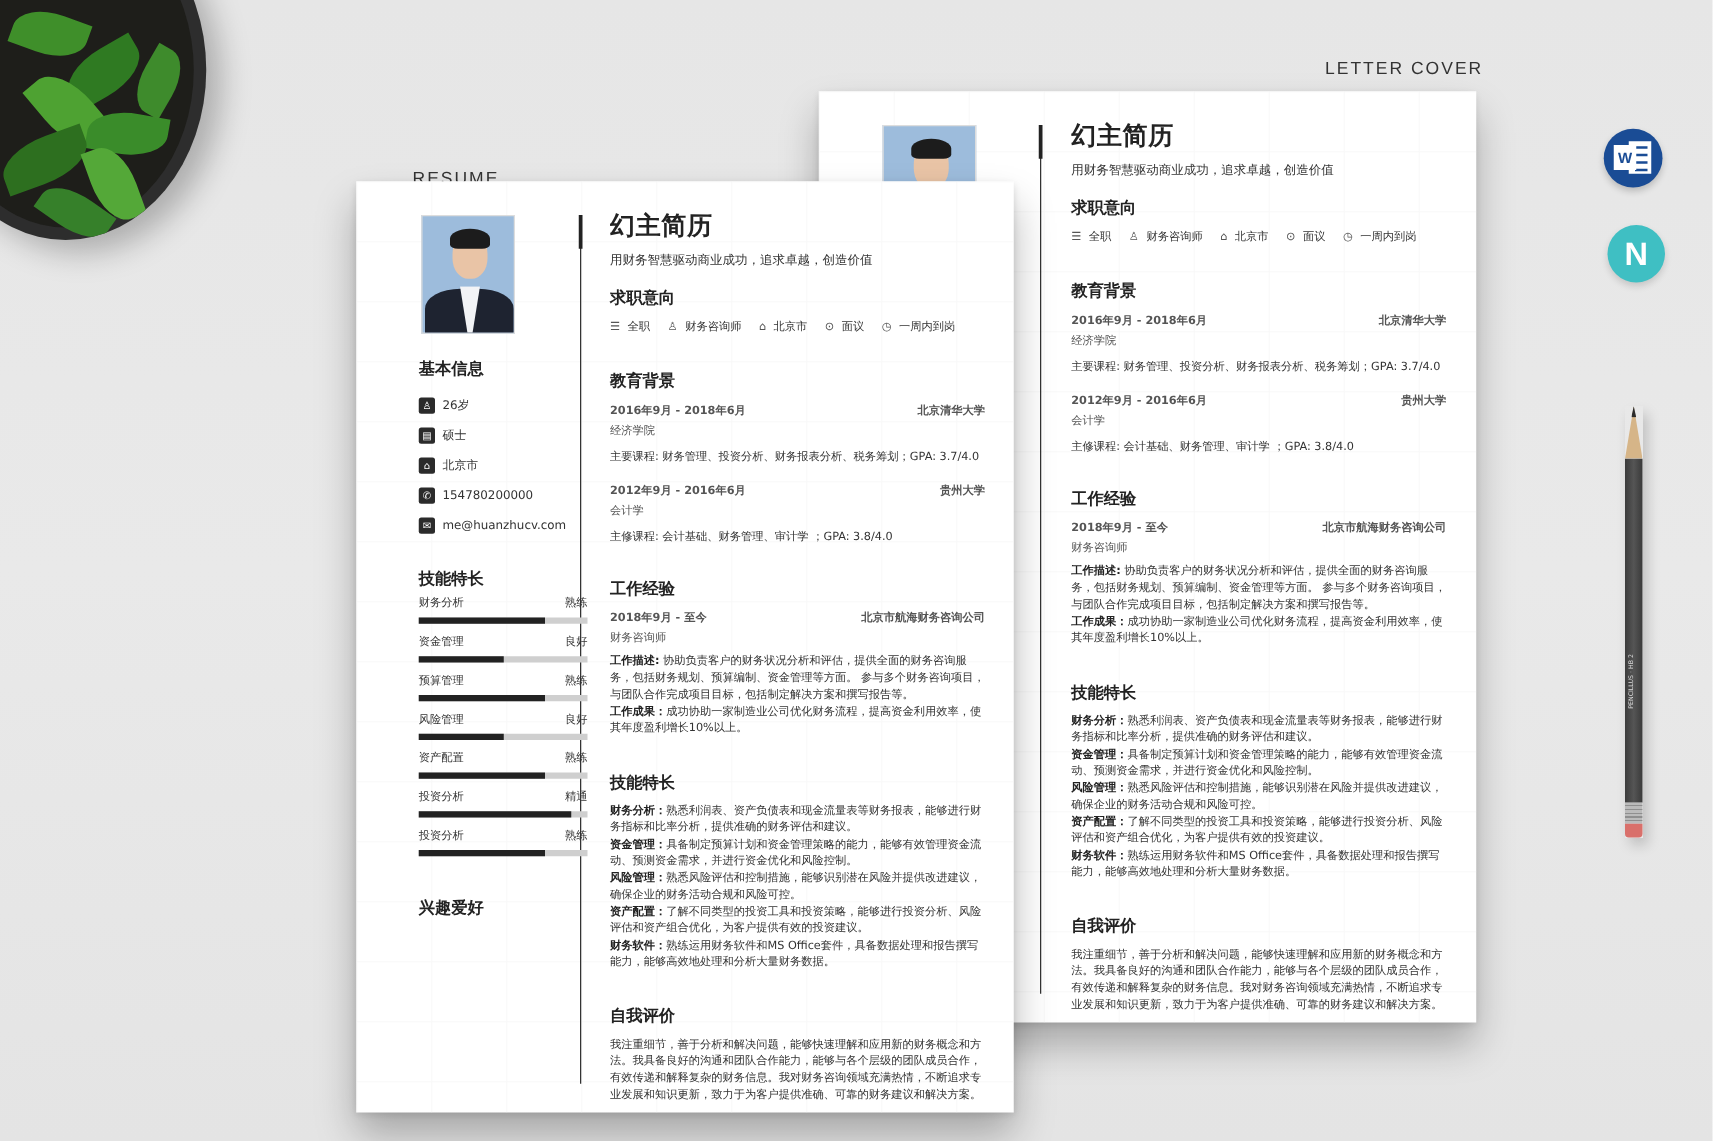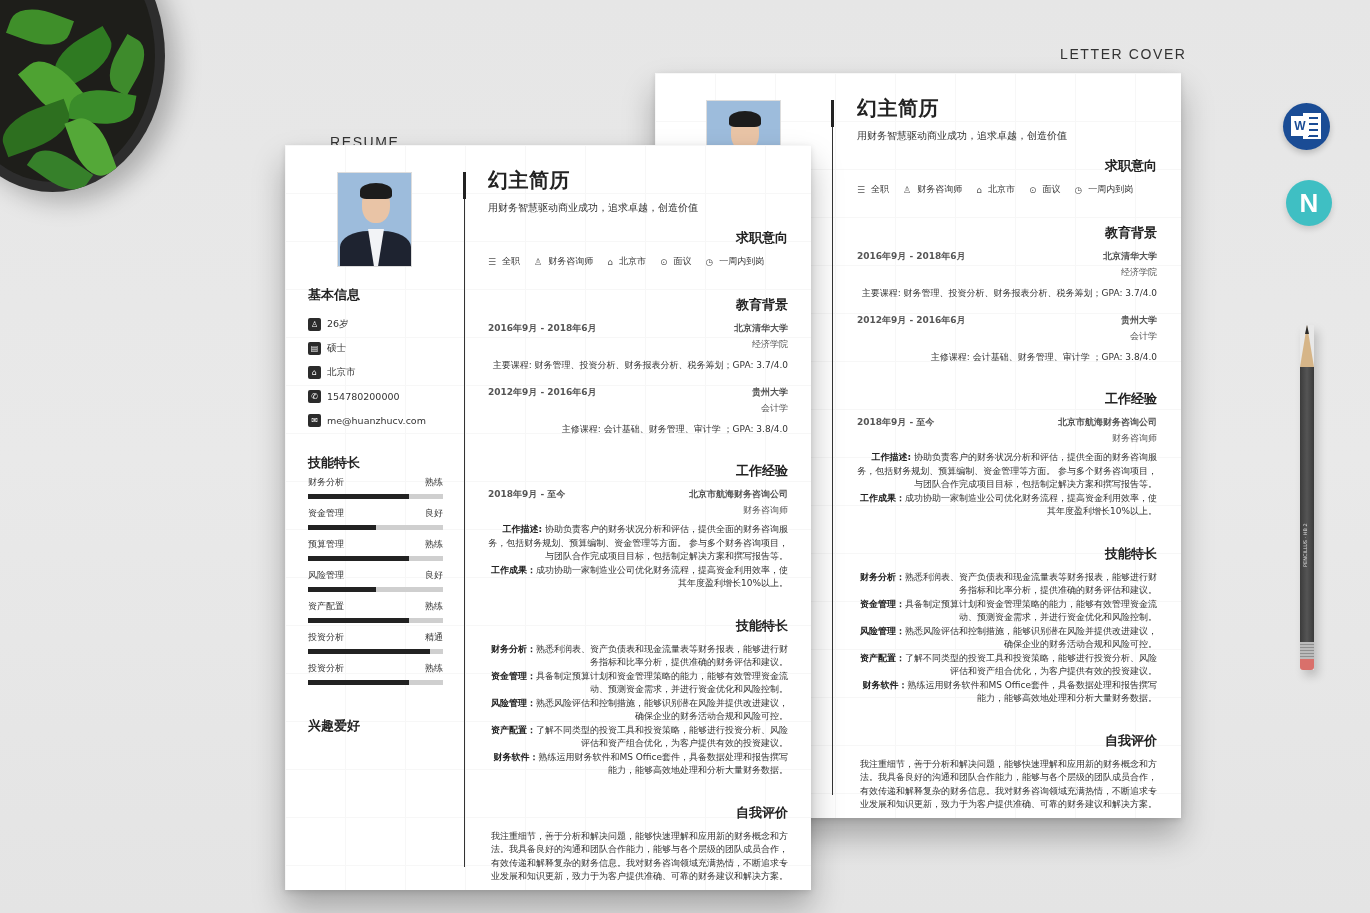--- a/index.html
+++ b/index.html
@@ -70,21 +70,21 @@
   .tag {
     border: 1px solid #aaa; border-radius: 3px; font-size: 9px; color: #666;
     height: 19px; line-height: 17px; text-align: center;
   }
   .vline { position: absolute; width: 1px; background: #333; }
   .vline-thick { position: absolute; width: 3px; background: #222; }
 
   .right-col { position: absolute; width: 300px; }
   .name { font-size: 20px; color: #222; font-weight: bold; letter-spacing: 0.5px; }
   .slogan { font-size: 10px; color: #333; margin-top: 7px; }
-  .rsec { margin-top: 0; text-align: right; }
+  .rsec { margin-top: 0; }
   .rsec-title { font-size: 13px; font-weight: bold; color: #222; margin-bottom: 8px; }
   .intent { display: flex; align-items: center; font-size: 9px; color: #333; }
   .intent span.ico { color: #555; margin-right: 6px; font-size: 9px; }
   .intent .it { margin-right: 14px; display:flex; align-items:center; }
   .edu-row { display: flex; justify-content: space-between; font-size: 9px; font-weight: bold; color: #555; }
   .sub { font-size: 9px; color: #555; margin-top: 3px; }
   .course { font-size: 9px; color: #333; margin-top: 8px; }
   .para { font-size: 9px; color: #333; line-height: 13.5px; }
   .para b { color: #222; }
 
@@ -240,21 +240,21 @@
   <div class="photo" style="left:52px;top:27px;">
     <div class="suit"></div>
       <div class="shirt"></div>
       <div class="head"></div>
       <div class="hair"></div>
   </div>
 
   <div class="vline" style="left:179px;top:27px;height:695px;"></div>
   <div class="vline-thick" style="left:178px;top:27px;height:27px;"></div>
 
-  <div class="left-col" style="top:141px;">
+  <div class="left-col" style="top:141px;margin-left:27px;">
     <div class="sec-title">基本信息</div>
     <div class="info-row">
         <span class="info-icon">♙</span>
         <span>26岁</span>
       </div>
     <div class="info-row">
         <span class="info-icon">▤</span>
         <span>硕士</span>
       </div>
     <div class="info-row">

